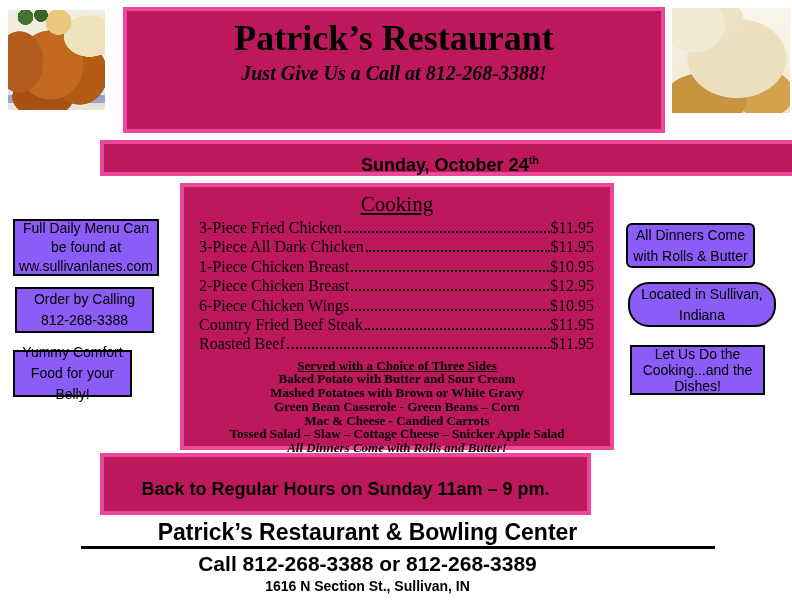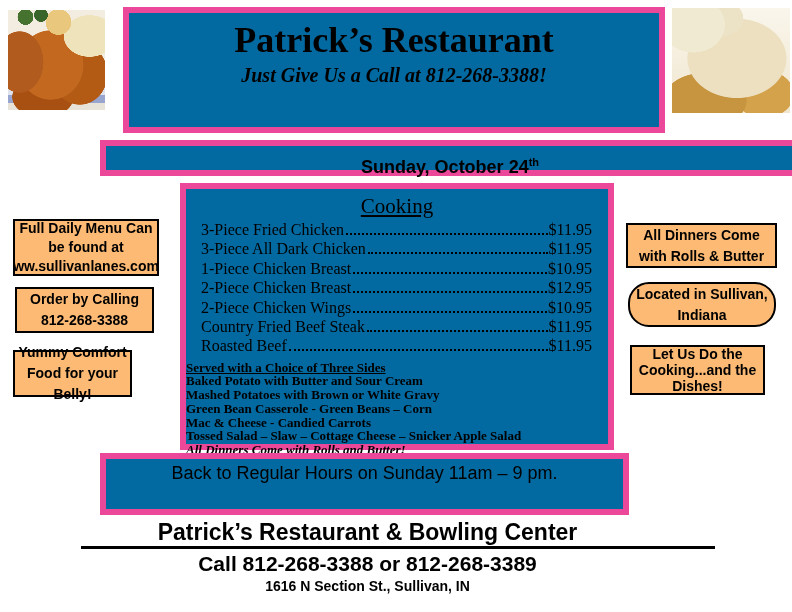--- a/index.html
+++ b/index.html
@@ -5,21 +5,21 @@
   html, body { margin: 0; padding: 0; }
   body {
     width: 792px; height: 612px;
     background: #ffffff;
     font-family: "Liberation Sans", sans-serif;
     color: #000000;
     position: relative;
     overflow: hidden;
   }
   .abs { position: absolute; box-sizing: border-box; }
-  .bordered { border: 6px solid #ec4899; background: #0369a1; }
+  .bordered { border: 4px solid #ec4899; background: #be185d; }
 
   
   .photo { position: absolute; }
   .photo-left {
     left: 8px; top: 10px; width: 97px; height: 100px;
     background:
       radial-gradient(circle 8px at 18% 7%, #46722f 0 98%, transparent 100%),
       radial-gradient(circle 7px at 34% 5%, #39642a 0 98%, transparent 100%),
       radial-gradient(circle 13px at 52% 12%, #e9c87e 0 98%, transparent 100%),
       radial-gradient(ellipse 26px 21px at 84% 26%, #efe3bb 0 98%, transparent 100%),
@@ -73,47 +73,48 @@
   .menu-list { margin-top: 2px; }
   .menu-row {
     display: flex; align-items: baseline;
     padding: 0 16px 0 15px; height: 19.4px;
     font-family: "Liberation Serif", serif; font-size: 16px; justify-content: center;
   }
   .menu-row .leader {
     flex: 1; border-bottom: 2px dotted #000; margin: 0 1px 3px 2px;
   }
   .sides {
+    text-align: center;
     font-family: "Liberation Serif", serif;
     font-weight: bold; font-size: 13px; line-height: 13.7px;
     margin-top: 4px;
   }
   .sides .sides-heading { text-decoration: underline; }
   .sides .note { font-style: italic; }
 
   
   .info-box {
     position: absolute; box-sizing: border-box;
-    border: 2px solid #000; background: #fdba74;
+    border: 2px solid #000; background: #8b5cf6;
     display: flex; align-items: center; justify-content: center;
-    text-align: center; font-weight: bold; font-size: 14px; line-height: 19px;
+    text-align: center; font-weight: normal; font-size: 14px; line-height: 19px;
     white-space: pre-line;
   }
   #box-daily   { left: 13px;  top: 219px; width: 146px; height: 57px; }
   #box-order   { left: 15px;  top: 287px; width: 139px; height: 46px; line-height: 21px; }
   #box-yummy   { left: 13px;  top: 350px; width: 119px; height: 47px; line-height: 21px; }
-  #box-rolls   { left: 626px; top: 223px; width: 151px; height: 45px; line-height: 21px; }
+  #box-rolls   { left: 626px; top: 223px; width: 129px; height: 45px; line-height: 21px; border-radius: 6px; }
   #box-located { left: 628px; top: 282px; width: 148px; height: 45px; line-height: 21px; border-radius: 21px; }
   #box-cooking { left: 630px; top: 345px; width: 135px; height: 50px; line-height: 16px; }
 
   
   .hours-banner {
-    left: 100px; top: 453px; width: 529px; height: 62px;
-    text-align: center; font-weight: normal; font-size: 18px; line-height: 28px;
-    padding-top: 0;
+    left: 100px; top: 453px; width: 491px; height: 62px;
+    text-align: center; font-weight: bold; font-size: 18px; line-height: 28px;
+    padding-top: 18px;
   }
 
   
   .footer-name {
     left: 0; top: 518px; width: 735px;
     text-align: center; font-weight: bold; font-size: 23px; line-height: 28px;
   }
   .footer-divider { left: 81px; top: 546px; width: 634px; height: 3px; background: #000; }
   .footer-phones {
     left: 0; top: 551px; width: 735px;
@@ -173,21 +174,21 @@
       <span class="name">1-Piece Chicken Breast</span>
       <span class="leader"></span>
       <span class="price">$10.95</span>
     </div>
     <div class="menu-row">
       <span class="name">2-Piece Chicken Breast</span>
       <span class="leader"></span>
       <span class="price">$12.95</span>
     </div>
     <div class="menu-row">
-      <span class="name">2-Piece Chicken Wings</span>
+      <span class="name">6-Piece Chicken Wings</span>
       <span class="leader"></span>
       <span class="price">$10.95</span>
     </div>
     <div class="menu-row">
       <span class="name">Country Fried Beef Steak</span>
       <span class="leader"></span>
       <span class="price">$11.95</span>
     </div>
     <div class="menu-row">
       <span class="name">Roasted Beef</span>

